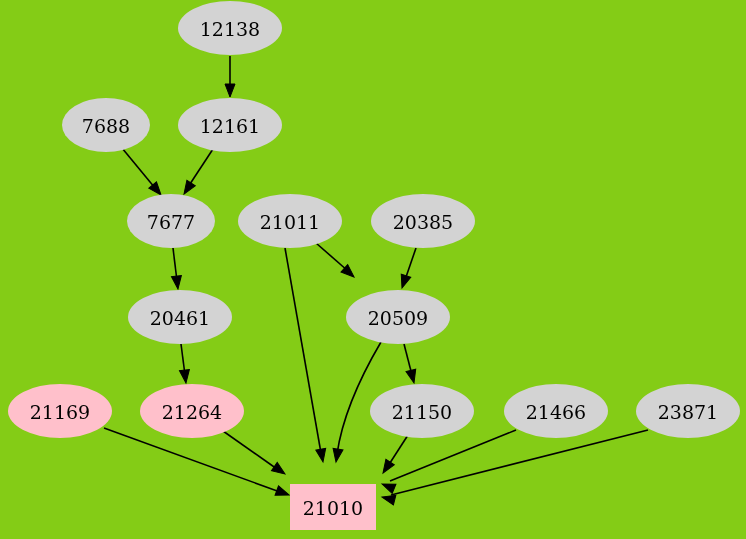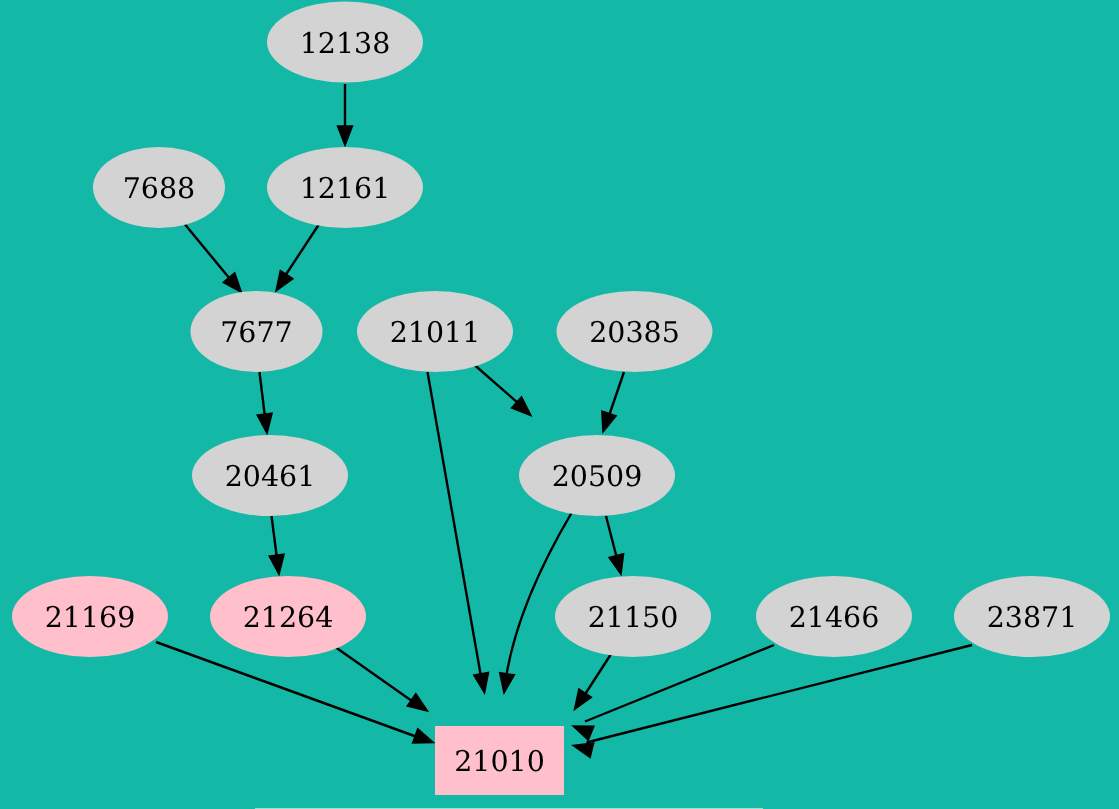--- a/index.html
+++ b/index.html
@@ -8,21 +8,21 @@
     padding: 0;
     background: #ffffff;
   }
   body {
     font-family: "DejaVu Serif", serif;
   }
   #graph-canvas {
     position: relative;
     width: 746px;
     height: 539px;
-    background: #14b8a6;
+    background: #84cc16;
     overflow: hidden;
   }
   #graph-svg {
     position: absolute;
     left: 0;
     top: 0;
     width: 746px;
     height: 539px;
     display: block;
   }

